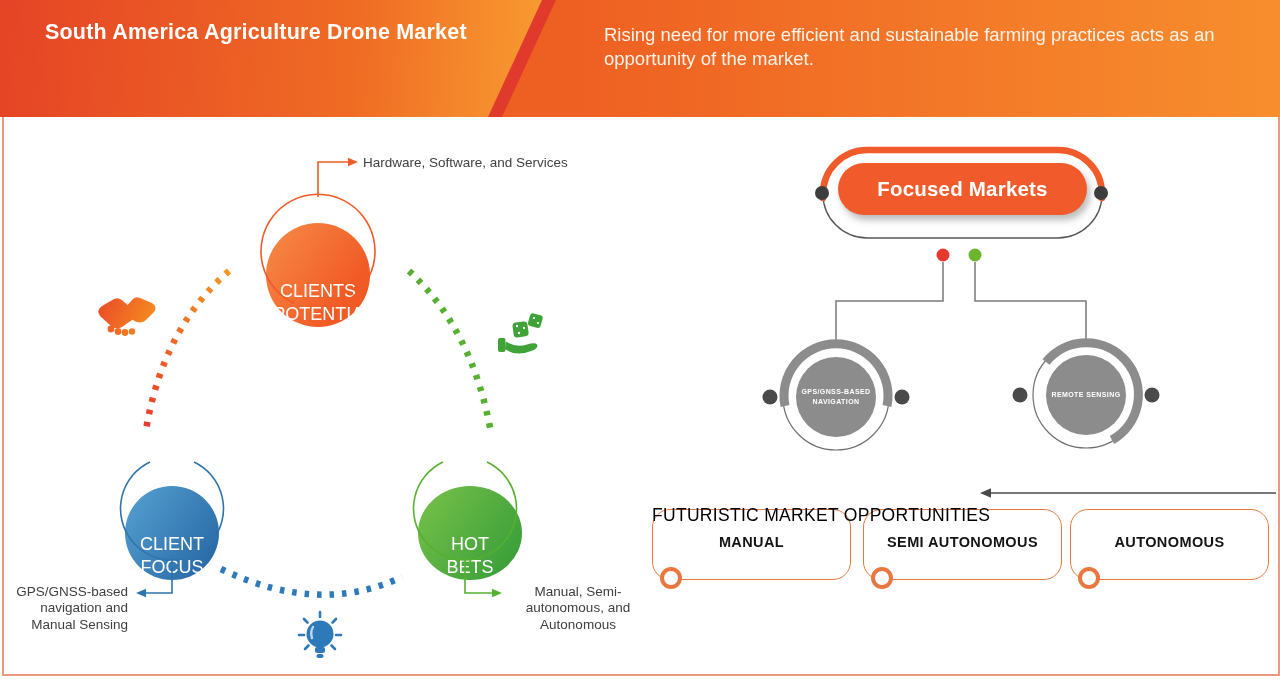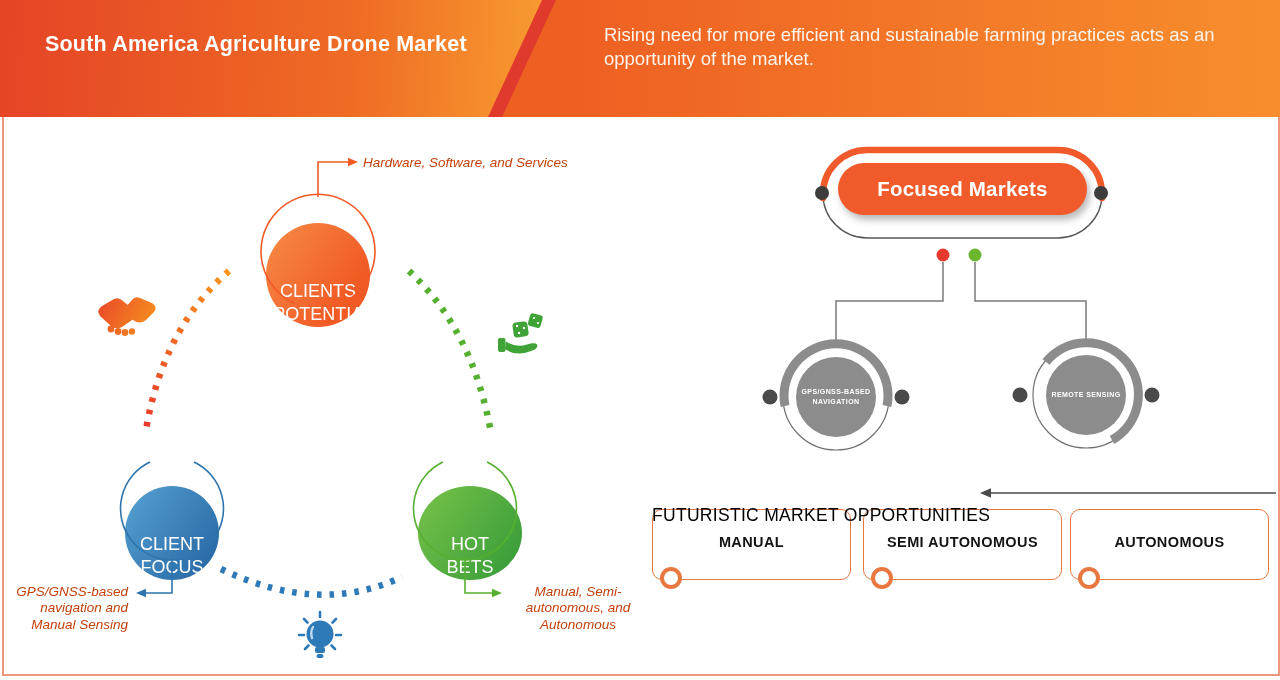--- a/index.html
+++ b/index.html
@@ -8,21 +8,21 @@
     font-family:"Liberation Sans",sans-serif;background:#ffffff;
   }
   
   .header{position:absolute;left:0;top:0;width:1280px;height:117px;
     background:linear-gradient(93deg,#e54426 0%,#ef6c24 28%,#f89c31 43%);}
   .header-slash{position:absolute;left:0;top:0;width:1280px;height:117px;
     background:#e03a2c;clip-path:polygon(542px 0,560px 0,506px 117px,488px 117px);}
   .header-right{position:absolute;left:0;top:0;width:1280px;height:117px;
     background:linear-gradient(90deg,#ee5f22 44%,#f78e2d 100%);
     clip-path:polygon(556px 0,1280px 0,1280px 117px,502px 117px);}
-  .header-title{position:absolute;left:45px;top:31px;width:460px;color:#ffffff;
+  .header-title{position:absolute;left:45px;top:19px;width:460px;color:#ffffff;
     font-size:21.5px;font-weight:700;line-height:1.28;letter-spacing:.2px;}
   .header-subtitle{position:absolute;left:580px;top:23px;width:670px;color:#fdf3ea;
     font-size:18.5px;font-weight:400;line-height:1.3;margin-left:24px;}
   
   .page-frame{position:absolute;left:2px;top:117px;width:1274px;height:557px;
     border-left:2px solid #f0977c;border-right:2px solid #f0977c;border-bottom:2px solid #f0977c;}
   
   .node{position:absolute;border-radius:50%;display:flex;align-items:flex-end;justify-content:center;
     text-align:center;color:#ffffff;font-size:18px;line-height:1.32;font-weight:500;z-index:1;margin-top:24px;}
   .node-clients{left:266px;top:199px;width:104px;height:104px;
@@ -38,28 +38,28 @@
     font-size:7px;font-weight:700;letter-spacing:.4px;line-height:1.45;}
   .gray-a{left:796px;top:357px;width:80px;height:80px;}
   .gray-b{left:1046px;top:355px;width:80px;height:80px;}
   .gray-node .node-inner{width:88%;}
   
   .pill{position:absolute;left:838px;top:163px;width:249px;height:52px;border-radius:32px;
     background:#f15b2b;display:flex;align-items:center;justify-content:center;color:#ffffff;
     font-size:20.5px;font-weight:700;letter-spacing:.2px;z-index:1;
     box-shadow:3px 5px 7px rgba(60,60,60,.35);}
   
-  .callout{position:absolute;color:#c2410c;font-size:13.5px;line-height:1.22;z-index:3;font-style:italic;}
+  .callout{position:absolute;color:#404040;font-size:13.5px;line-height:1.22;z-index:3;}
   .co-hardware{left:363px;top:155px;width:230px;}
   .co-gps{left:6px;top:584px;width:122px;text-align:right;}
   .co-manual{left:508px;top:584px;width:140px;text-align:center;}
   
   .opps-heading{position:absolute;left:652px;top:505px;color:#000000;font-size:17.5px;
     font-weight:400;letter-spacing:.3px;z-index:3;}
-  .opp-box{position:absolute;top:509px;height:69px;border:1.5px solid #e87840;border-radius:10px;
+  .opp-box{position:absolute;top:509px;height:69px;border:1.5px solid #e87840;border-radius:18px;
     background:#ffffff;z-index:1;display:flex;align-items:flex-start;justify-content:center;}
   .opp-box span{margin-top:24px;font-size:14.5px;font-weight:700;color:#141414;letter-spacing:.4px;}
   .opp-manual{left:652px;width:197px;}
   .opp-semi{left:863px;width:197px;}
   .opp-auto{left:1070px;width:197px;}
   
   .overlay{position:absolute;left:0;top:0;width:1280px;height:680px;z-index:2;pointer-events:none;}
 </style>
 </head>
 <body>

